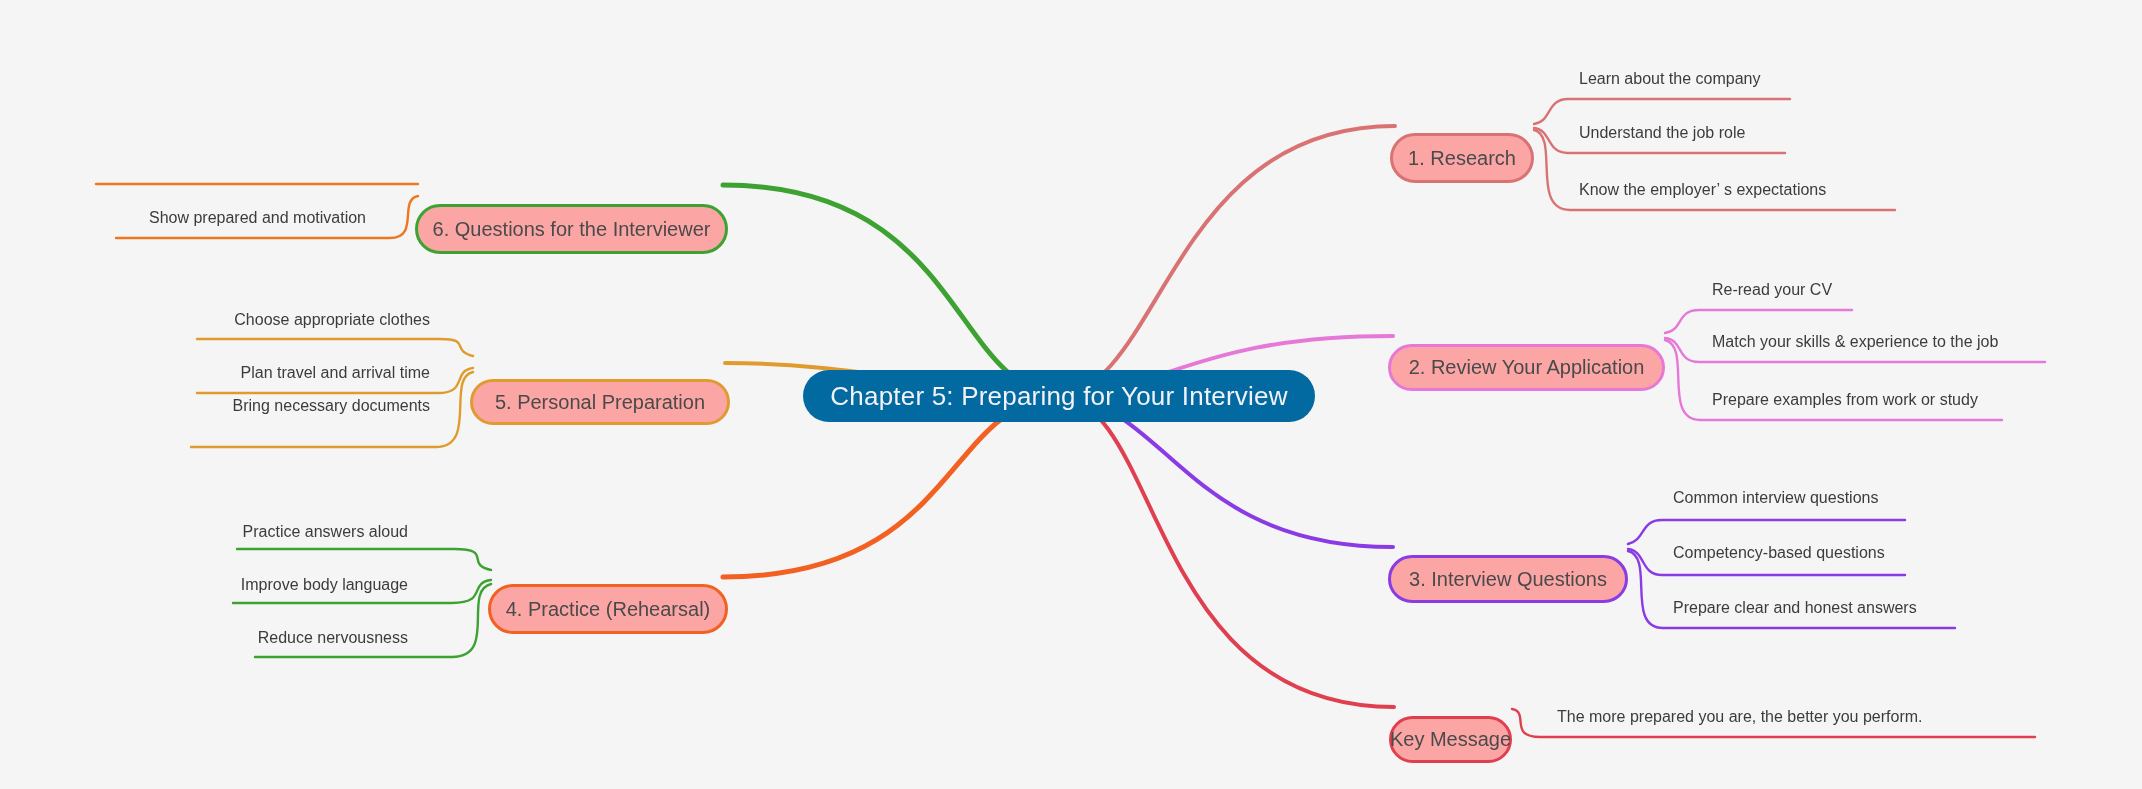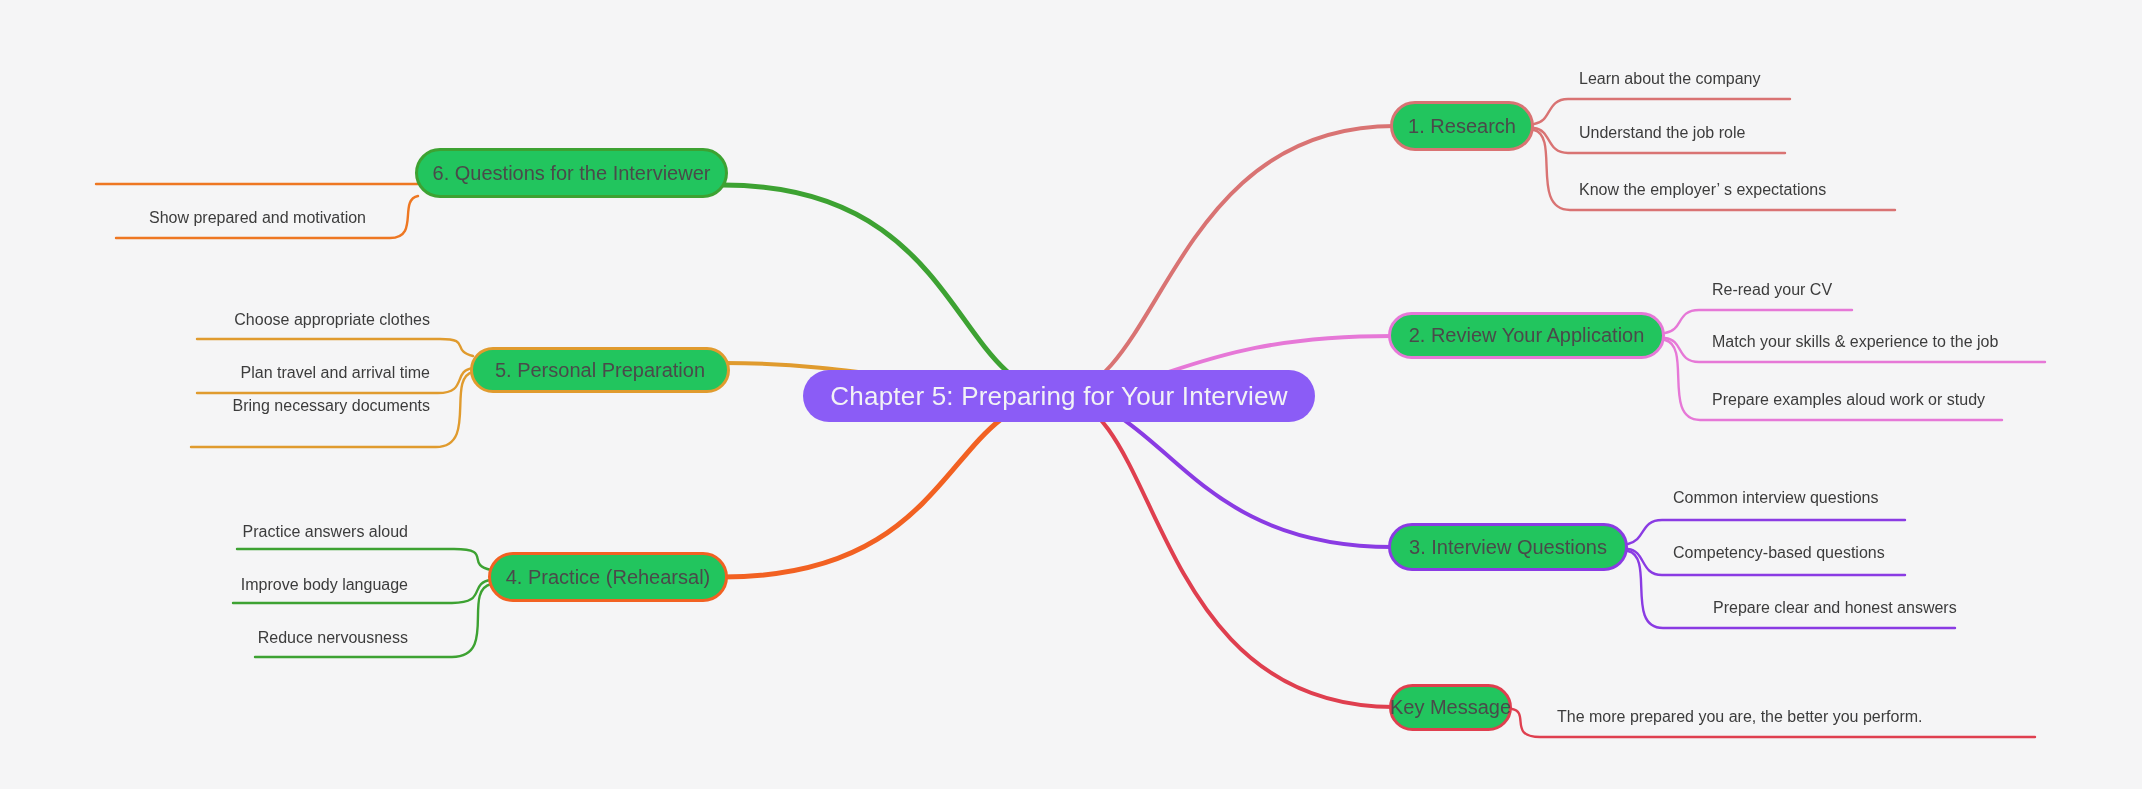--- a/index.html
+++ b/index.html
@@ -10,23 +10,23 @@
     overflow:hidden;
   }
   #canvas{position:relative;width:2142px;height:789px;}
   #wires{position:absolute;left:0;top:0;}
   #wires path{fill:none;stroke-linecap:round;}
   .trunk{stroke-width:5px;}
   .trunk.thin{stroke-width:4px;}
   .hook{stroke-width:2.4px;}
   .pill{
     position:absolute;box-sizing:border-box;
-    background:#22c55e;border:3px solid #999;border-radius:26px;
+    background:#fca5a5;border:3px solid #999;border-radius:26px;
     display:flex;align-items:center;justify-content:center;
-    font-size:20px;color:#4a4a4a;white-space:nowrap;
+    font-size:20px;color:#4a4a4a;white-space:nowrap;margin-top:32px;
   }
   .root-pill{
     position:absolute;box-sizing:border-box;border-radius:27px;
     display:flex;align-items:center;justify-content:center;
     font-size:26px;letter-spacing:.2px;
   }
   .leaf{
     position:absolute;height:28px;line-height:28px;
     font-size:16px;color:#3c3c3c;white-space:nowrap;
   }
@@ -92,50 +92,50 @@
   </div>
   <div class="leaf right-side" style="left:1579px;top:65px;">Learn about the company</div>
   <div class="leaf right-side" style="left:1579px;top:119px;">Understand the job role</div>
   <div class="leaf right-side" style="left:1579px;top:176px;">Know the employer’ s expectations</div>
 
   <div class="pill" style="left: 1388px; top: 312px; width: 277px; height: 47px; border-color: rgb(230, 120, 215);">
     <span>2. Review Your Application</span>
   </div>
   <div class="leaf right-side" style="left:1712px;top:276px;">Re-read your CV</div>
   <div class="leaf right-side" style="left:1712px;top:328px;">Match your skills &amp; experience to the job</div>
-  <div class="leaf right-side" style="left:1712px;top:386px;">Prepare examples aloud work or study</div>
+  <div class="leaf right-side" style="left:1712px;top:386px;">Prepare examples from work or study</div>
 
   <div class="pill" style="left: 1388px; top: 523px; width: 240px; height: 48px; border-color: rgb(138, 59, 227);">
     <span>3. Interview Questions</span>
   </div>
   <div class="leaf right-side" style="left:1673px;top:539px;">Competency-based questions</div>
   <div class="leaf right-side" style="left:1673px;top:484px;">Common interview questions</div>
-  <div class="leaf right-side" style="left:1673px;top:594px;margin-left:40px;">Prepare clear and honest answers</div>
+  <div class="leaf right-side" style="left:1673px;top:594px;">Prepare clear and honest answers</div>
 
   <div class="pill" style="left: 1389px; top: 684px; width: 123px; height: 47px; border-color: rgb(223, 63, 79);">
     <span>Key Message</span>
   </div>
   <div class="leaf right-side" style="left:1557px;top:703px;">The more prepared you are, the better you perform.</div>
 
-  <div class="pill" style="left: 415px; top: 148px; width: 313px; height: 50px; border-color: rgb(61, 162, 50);">
+  <div class="pill" style="left: 415px; top: 172px; width: 313px; height: 50px; border-color: rgb(61, 162, 50);">
     <span>6. Questions for the Interviewer</span>
   </div>
   <div class="leaf left-side" style="left:66px;top:204px;">Show prepared and motivation</div>
 
   <div class="pill" style="left: 470px; top: 347px; width: 260px; height: 46px; border-color: rgb(224, 155, 46);">
     <span>5. Personal Preparation</span>
   </div>
   <div class="leaf left-side" style="left:130px;top:306px;text-align:right;">Choose appropriate clothes</div>
   <div class="leaf left-side" style="left:130px;top:359px;">Plan travel and arrival time</div>
   <div class="leaf left-side" style="left:130px;top:392px;">Bring necessary documents</div>
 
   <div class="pill" style="left: 488px; top: 552px; width: 240px; height: 50px; border-color: rgb(242, 97, 34);">
     <span>4. Practice (Rehearsal)</span>
   </div>
   <div class="leaf left-side" style="left:108px;top:518px;">Practice answers aloud</div>
   <div class="leaf left-side" style="left:108px;top:571px;">Improve body language</div>
   <div class="leaf left-side" style="left:108px;top:624px;">Reduce nervousness</div>
 
-  <div class="root-pill" style="left: 803px; top: 370px; width: 512px; height: 52px; background: #8b5cf6; color: rgb(242, 242, 246);">
+  <div class="root-pill" style="left: 803px; top: 370px; width: 512px; height: 52px; background: #0369a1; color: rgb(242, 242, 246);">
     <span>Chapter 5: Preparing for Your Interview</span>
   </div>
 
 </div>
 
 </body></html>

